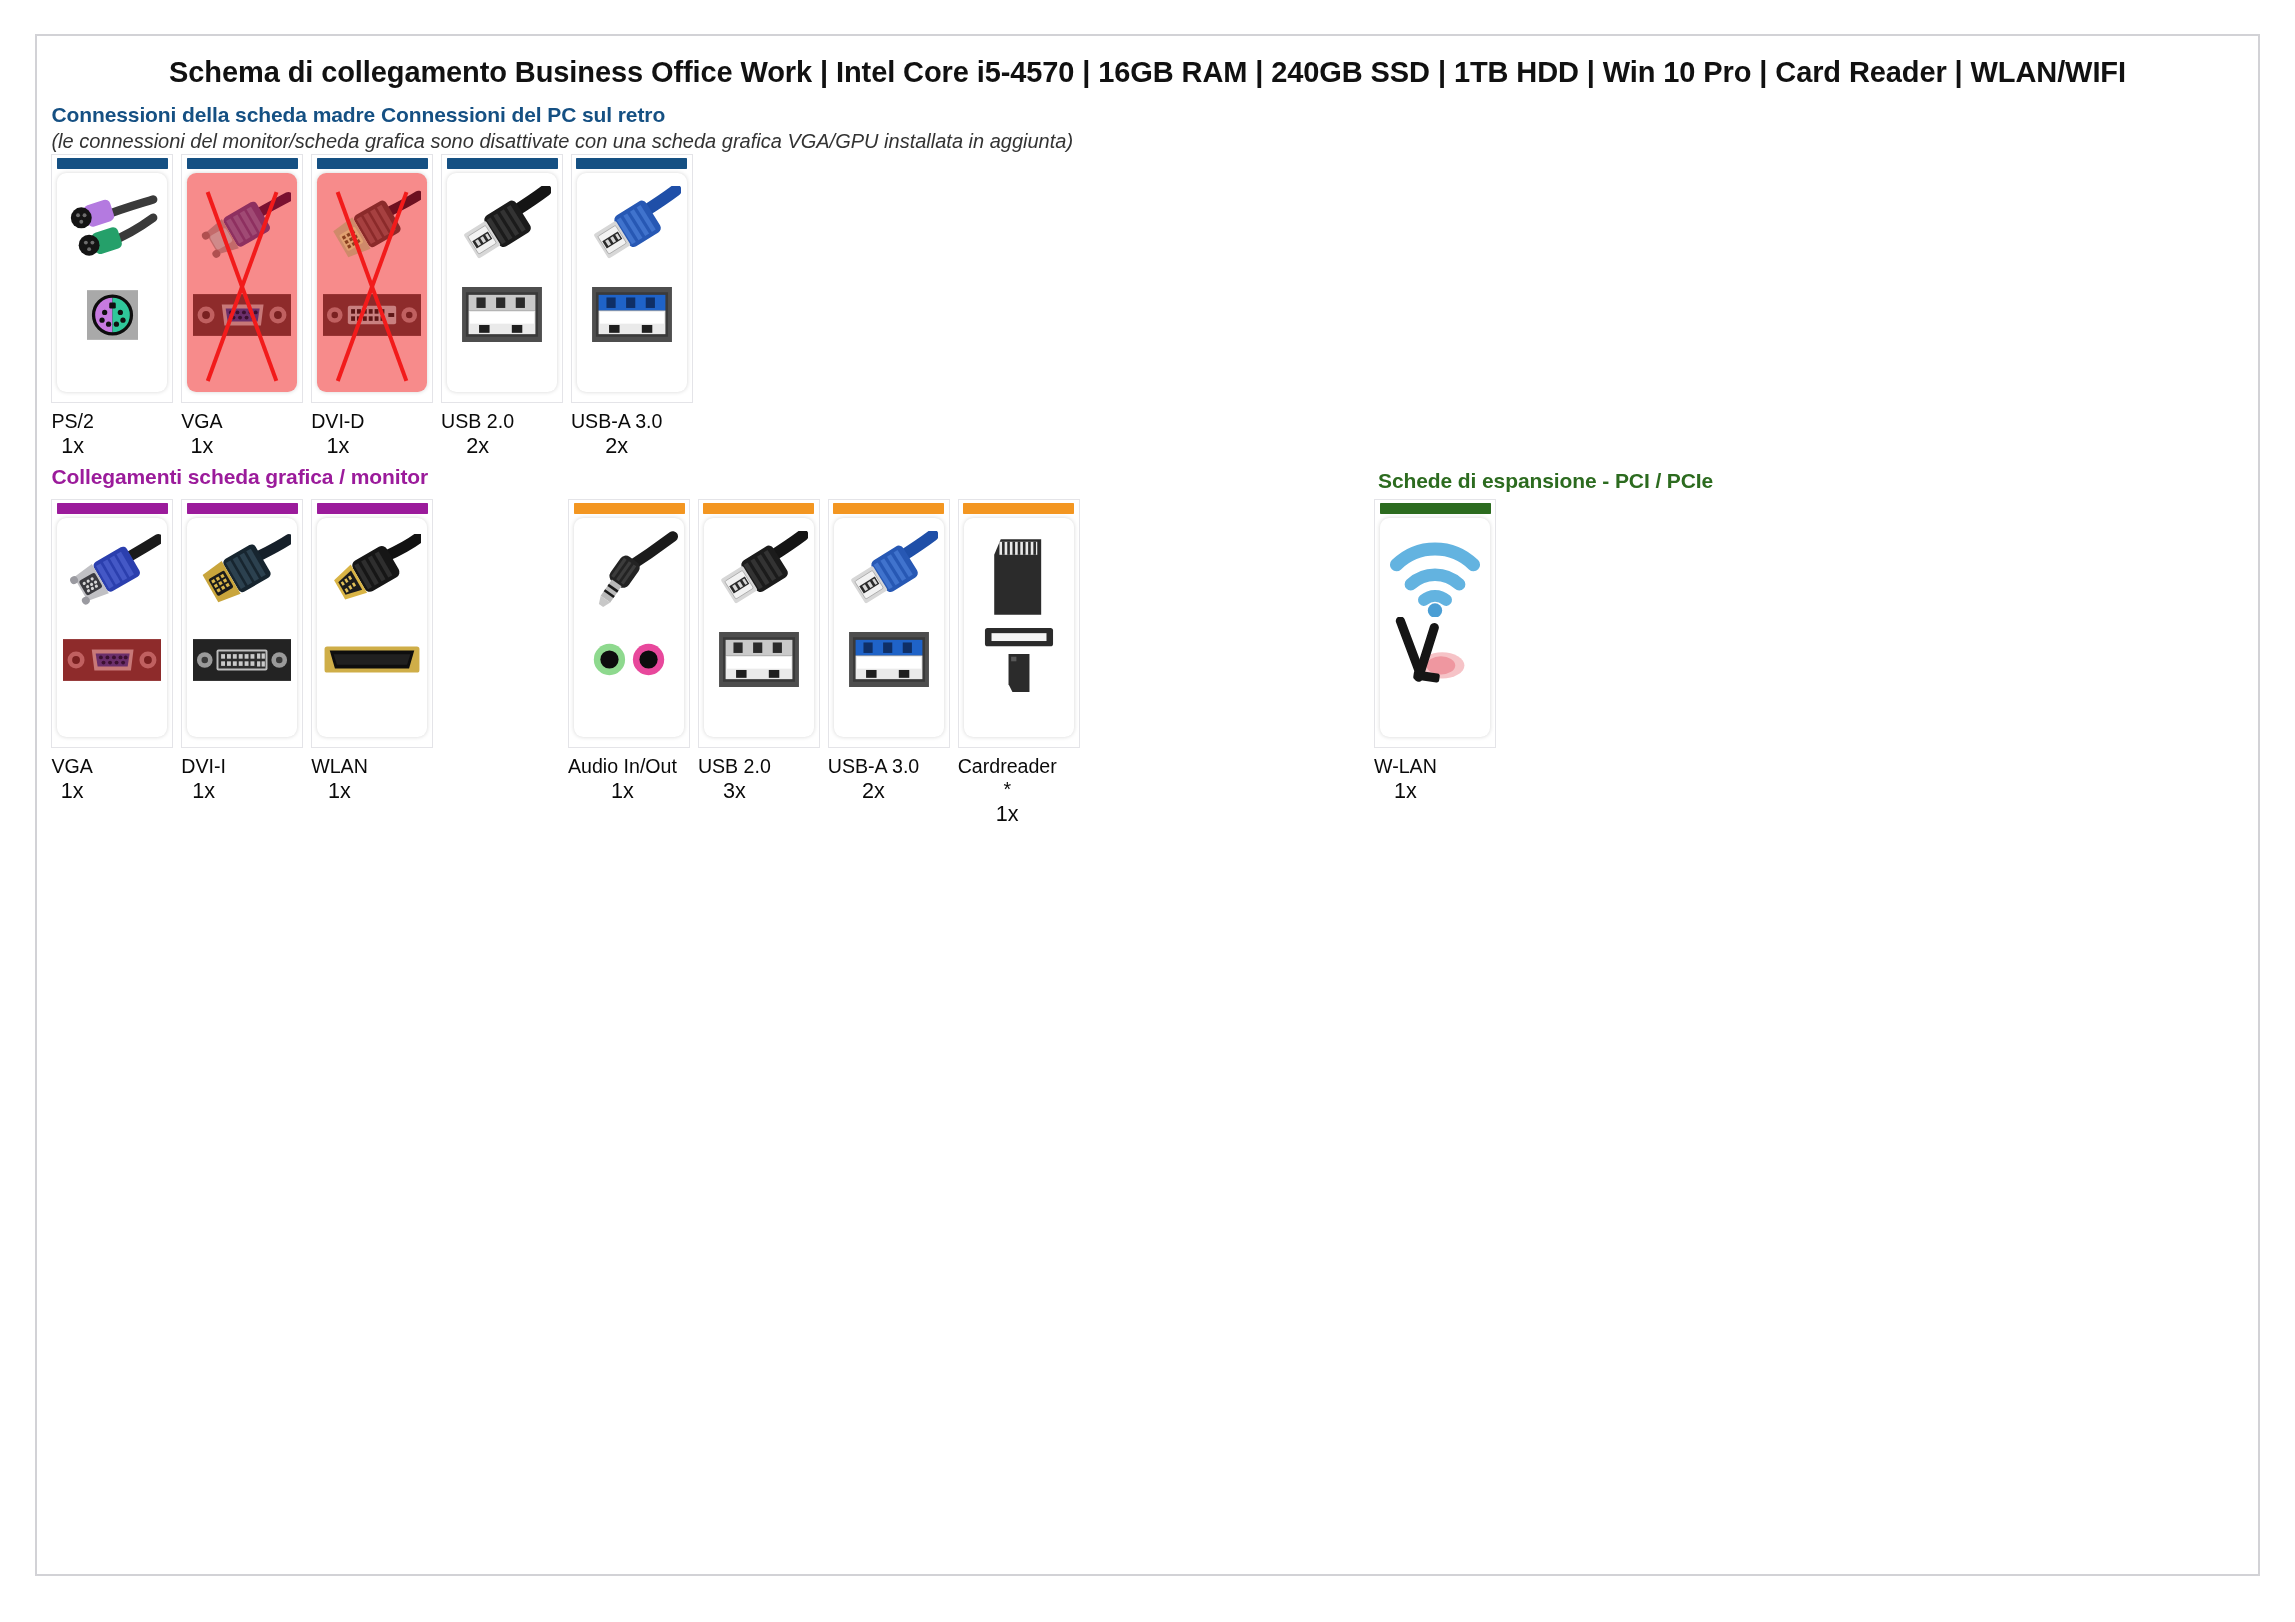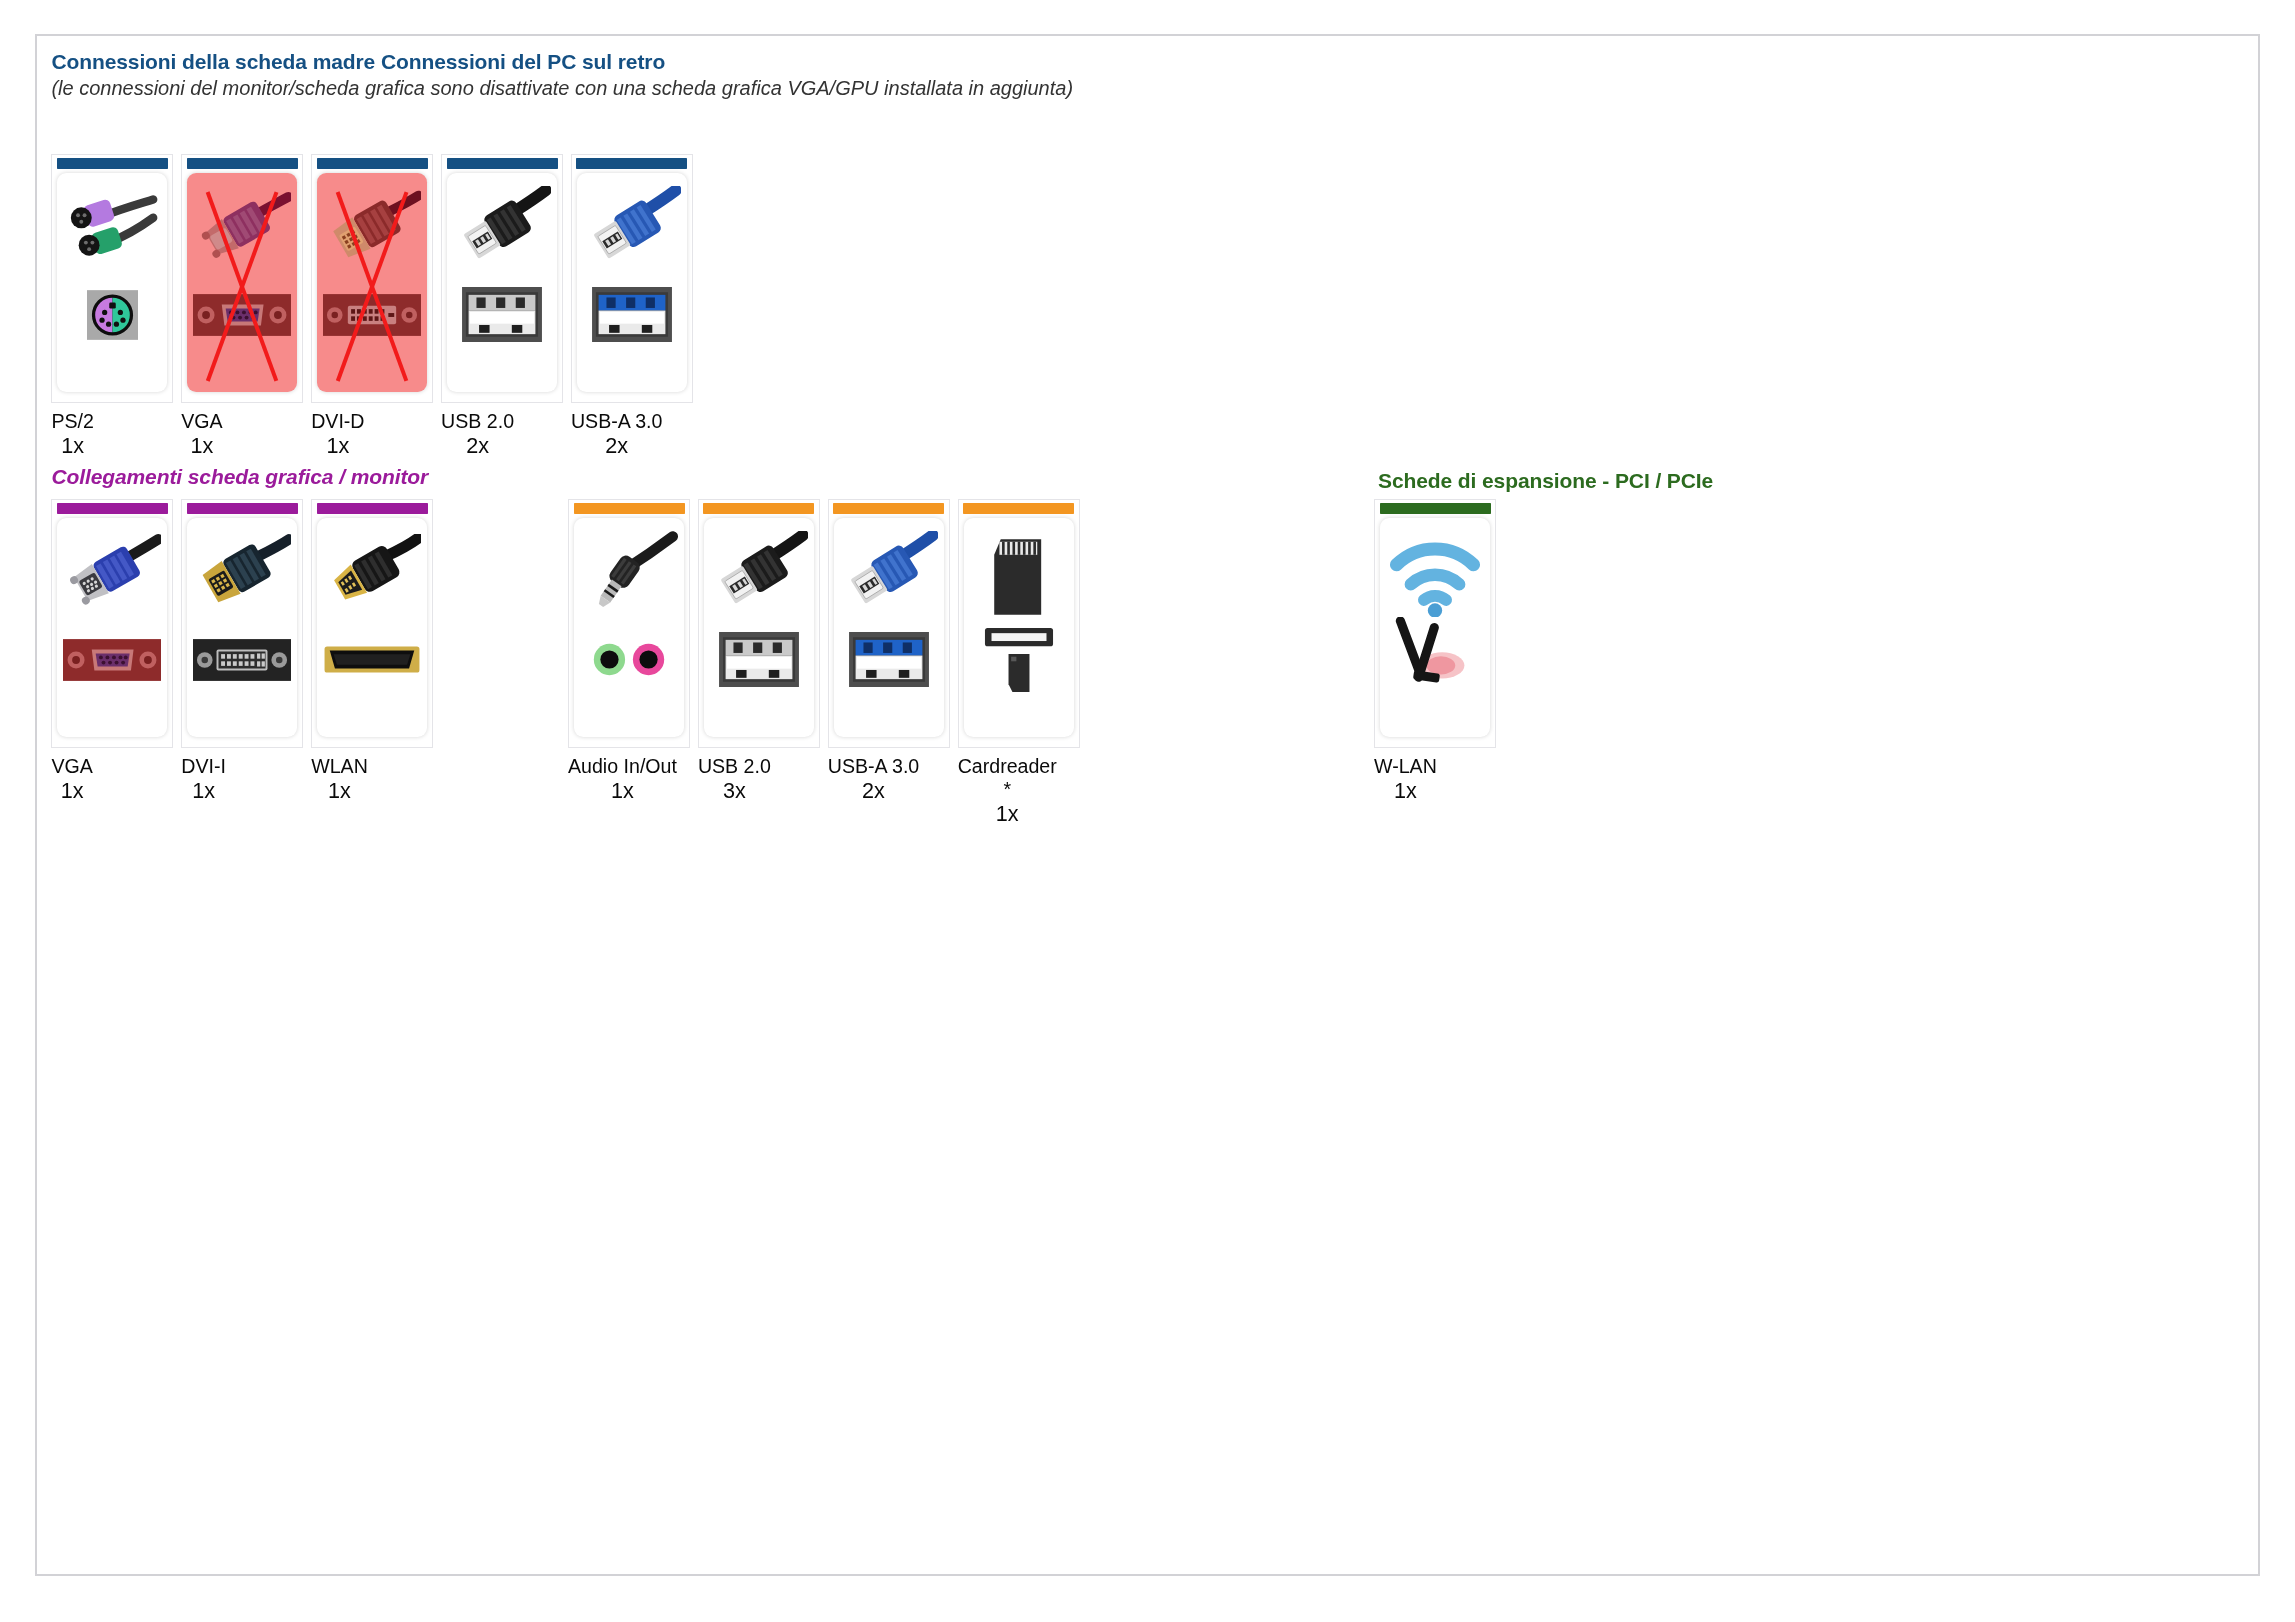--- a/index.html
+++ b/index.html
@@ -133,20 +133,21 @@
   .cap-star{ font-size:19.6px; }
   .cap-count{ font-size:21.6px; }
 
   svg{display:block;}
 </style>
 </head>
 <body>
 
 <div class="frame">
 
+  <div class="doc-title">Schema di collegamento Business Office Work | Intel Core i5-4570 | 16GB RAM | 240GB SSD | 1TB HDD | Win 10 Pro | Card Reader | WLAN/WIFI</div>
 
   <div class="sec-head" style="color:#155083">Connessioni della scheda madre Connessioni del PC sul retro</div>
   <div class="sec-sub">(le connessioni del monitor/scheda grafica sono disattivate con una scheda grafica VGA/GPU installata in aggiunta)</div>
 
   <div class="row" id="row-motherboard" style="left:14.4px; top:118px;">
       <div class="cardwrap">
         <div class="card">
           <div class="accent" style="background: rgb(21, 80, 131);"></div>
           <div class="inner">
             <div class="plugslot">
@@ -389,21 +390,21 @@
             </div>
           </div>
         </div>
         <div class="caption">
           <div class="cap-name">USB-A 3.0</div>
           <div class="cap-count">2x</div>
         </div>
       </div>
     </div>
 
-  <div class="sec-head" style="position:absolute; left:14.4px; top:429px; margin:0; color:#9B1B9B;font-style:italic;">Collegamenti scheda grafica / monitor</div>
+  <div class="sec-head" style="position:absolute; left:14.4px; top:429px; margin:0; color:#9B1B9B;">Collegamenti scheda grafica / monitor</div>
 
 
   <div class="sec-head" style="position:absolute; left:1337px; top:429px; margin:4px; color:#2C6B1F;">Schede di espansione - PCI / PCIe</div>
 
   <div class="row" id="row-graphics" style="left:14.4px;   top:463px;">
       <div class="cardwrap">
         <div class="card">
           <div class="accent" style="background: rgb(155, 27, 155);"></div>
           <div class="inner">
             <div class="plugslot">

